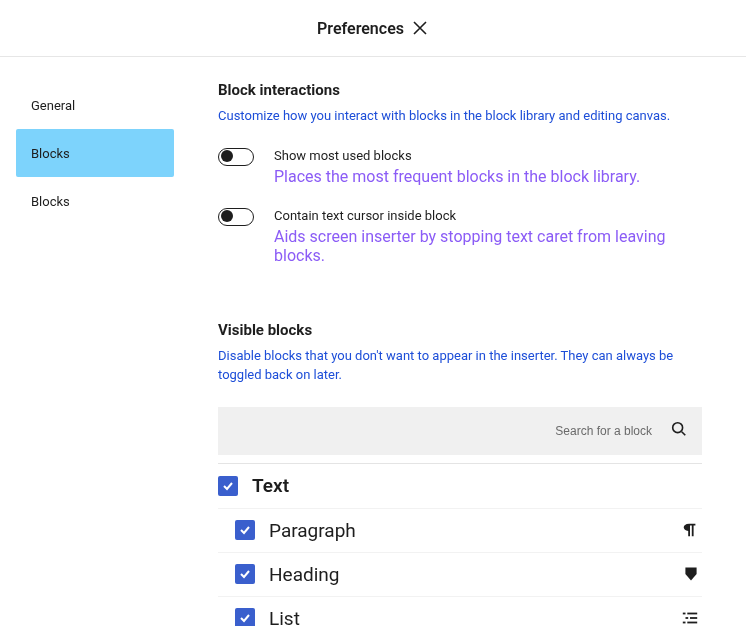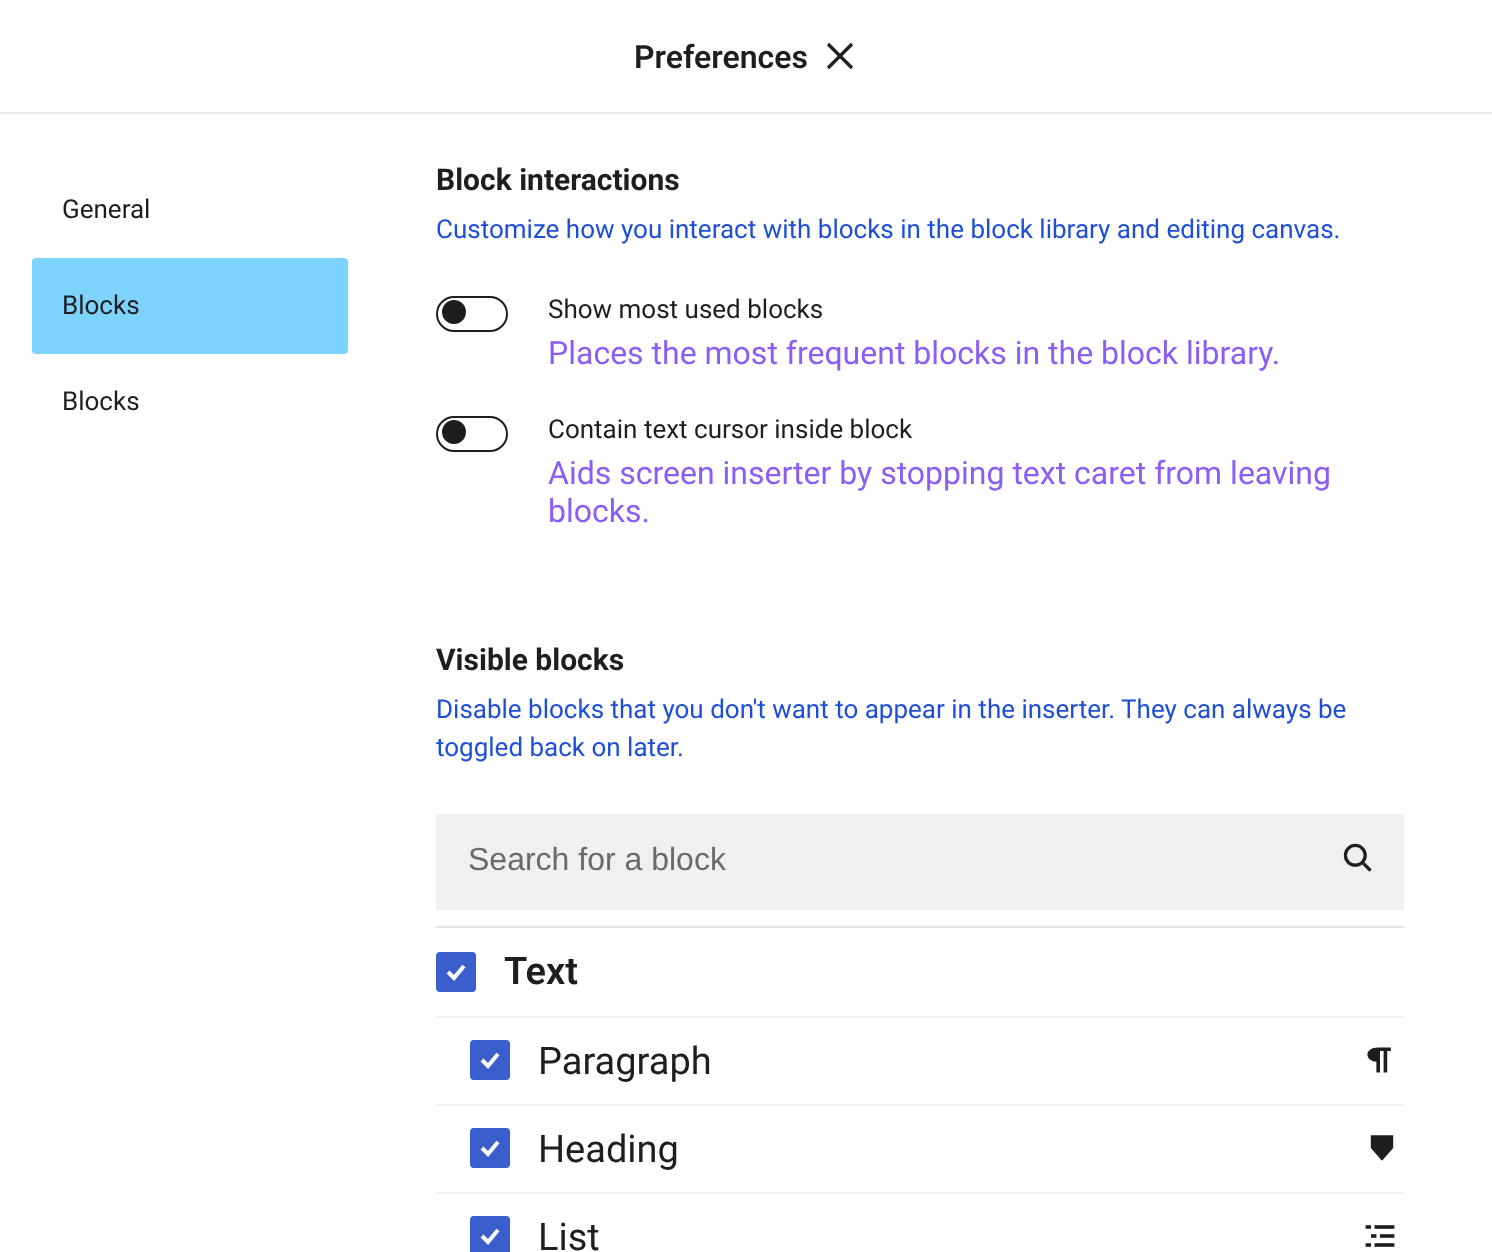--- a/index.html
+++ b/index.html
@@ -18,21 +18,21 @@
   .section-title { font-size: 15px; font-weight: 700; margin-bottom: 8px; }
   .section-desc { font-size: 13px; color: #1d4ed8; line-height: 1.45; margin-bottom: 22px; }
   .toggle-row { display: flex; align-items: flex-start; margin-bottom: 22px; }
   .toggle { position: relative; width: 36px; height: 18px; border: 1.5px solid #1e1e1e; border-radius: 10px; background: #fff; flex-shrink: 0; margin-right: 20px; cursor: pointer; }
   .toggle-knob { position: absolute; left: 2px; top: 1.5px; width: 12px; height: 12px; border-radius: 50%; background: #1e1e1e; }
   .toggle-texts { flex: 1; }
   .toggle-label { font-size: 13px; margin-bottom: 4px; }
   .toggle-desc { font-size: 16px; color: #8b5cf6; }
   .gap { height: 34px; }
   .search-wrap { position: relative; margin-bottom: 8px; }
-  .search-input { width: 100%; height: 48px; background: #f0f0f0; border: none; padding: 0 50px 0 16px; font-size: 16px; outline: none; }
+  .search-input { width: 100%; height: 48px; background: #f0f0f0; border: none; padding: 0 50px 0 16px; font-size: 12px; outline: none; text-align: right; }
   .search-input::placeholder { color: #6a6a6a; }
   .search-icon { position: absolute; right: 14px; top: 50%; transform: translateY(-50%); pointer-events: none; }
   .block-cat { border-top: 1px solid #e4e4e4; }
   .block-row { display: flex; align-items: center; height: 44px; }
   .block-row.child { border-top: 1px solid #f2f2f2; justify-content: space-between; }
   .chk { width: 20px; height: 20px; background: #3a5fcd; border-radius: 2px; display: flex; align-items: center; justify-content: center; flex-shrink: 0; cursor: pointer; }
   .chk svg { display: block; }
   .cat-header .chk { margin-left: 0; }
   .child .chk { margin-left: 17px; }
   .block-label { font-size: 19px; margin-left: 14px; flex: 1; }

